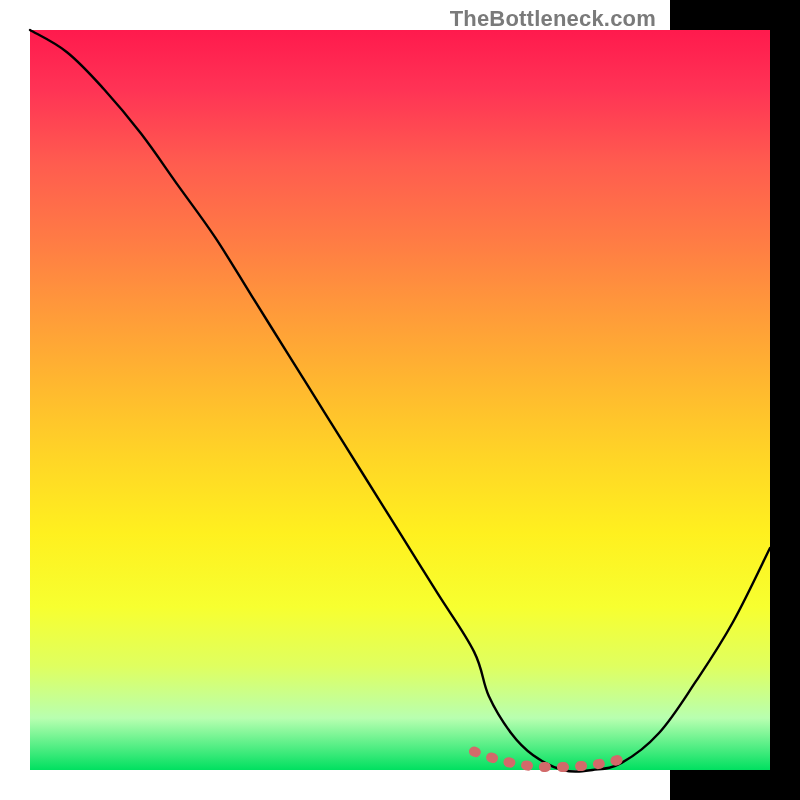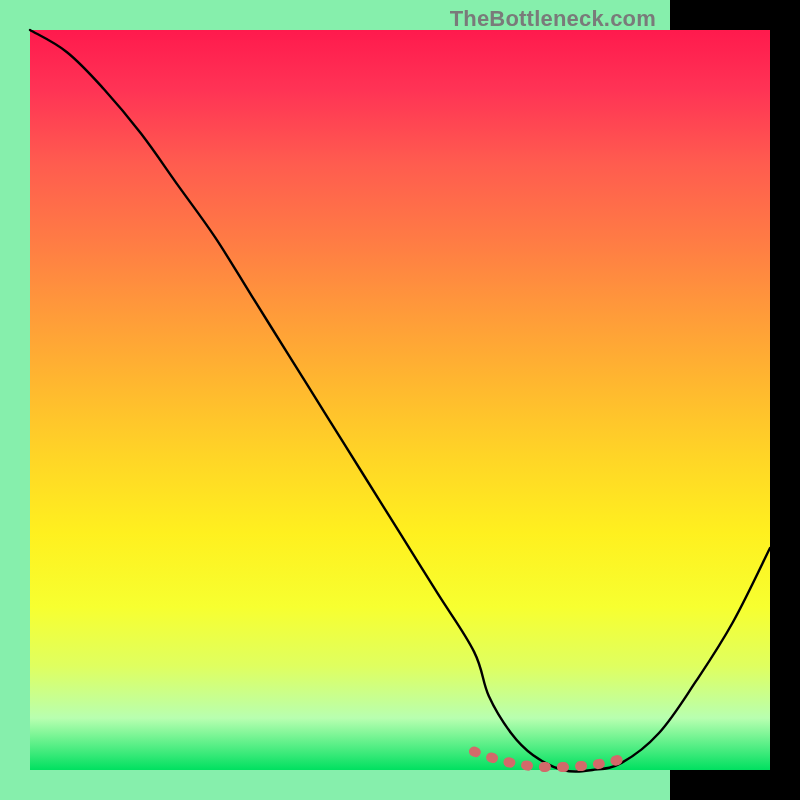--- a/index.html
+++ b/index.html
@@ -1,21 +1,21 @@
 <!DOCTYPE html>
 <html><head>
 <meta charset="utf-8">
 <style>
   * { margin: 0; padding: 0; box-sizing: border-box; }
   html, body { width: 800px; height: 800px; overflow: hidden; background: #000; }
   .chart-wrap {
     position: relative;
     width: 670px;
     height: 800px;
-    background: #86efac;
+    background: #ffffff;
   }
   .plot-area {
     position: absolute;
     left: 30px;
     top: 30px;
     width: 740px;
     height: 740px;
     background: linear-gradient(to bottom,
       #ff1a4d 0%,
       #ff3355 8%,

